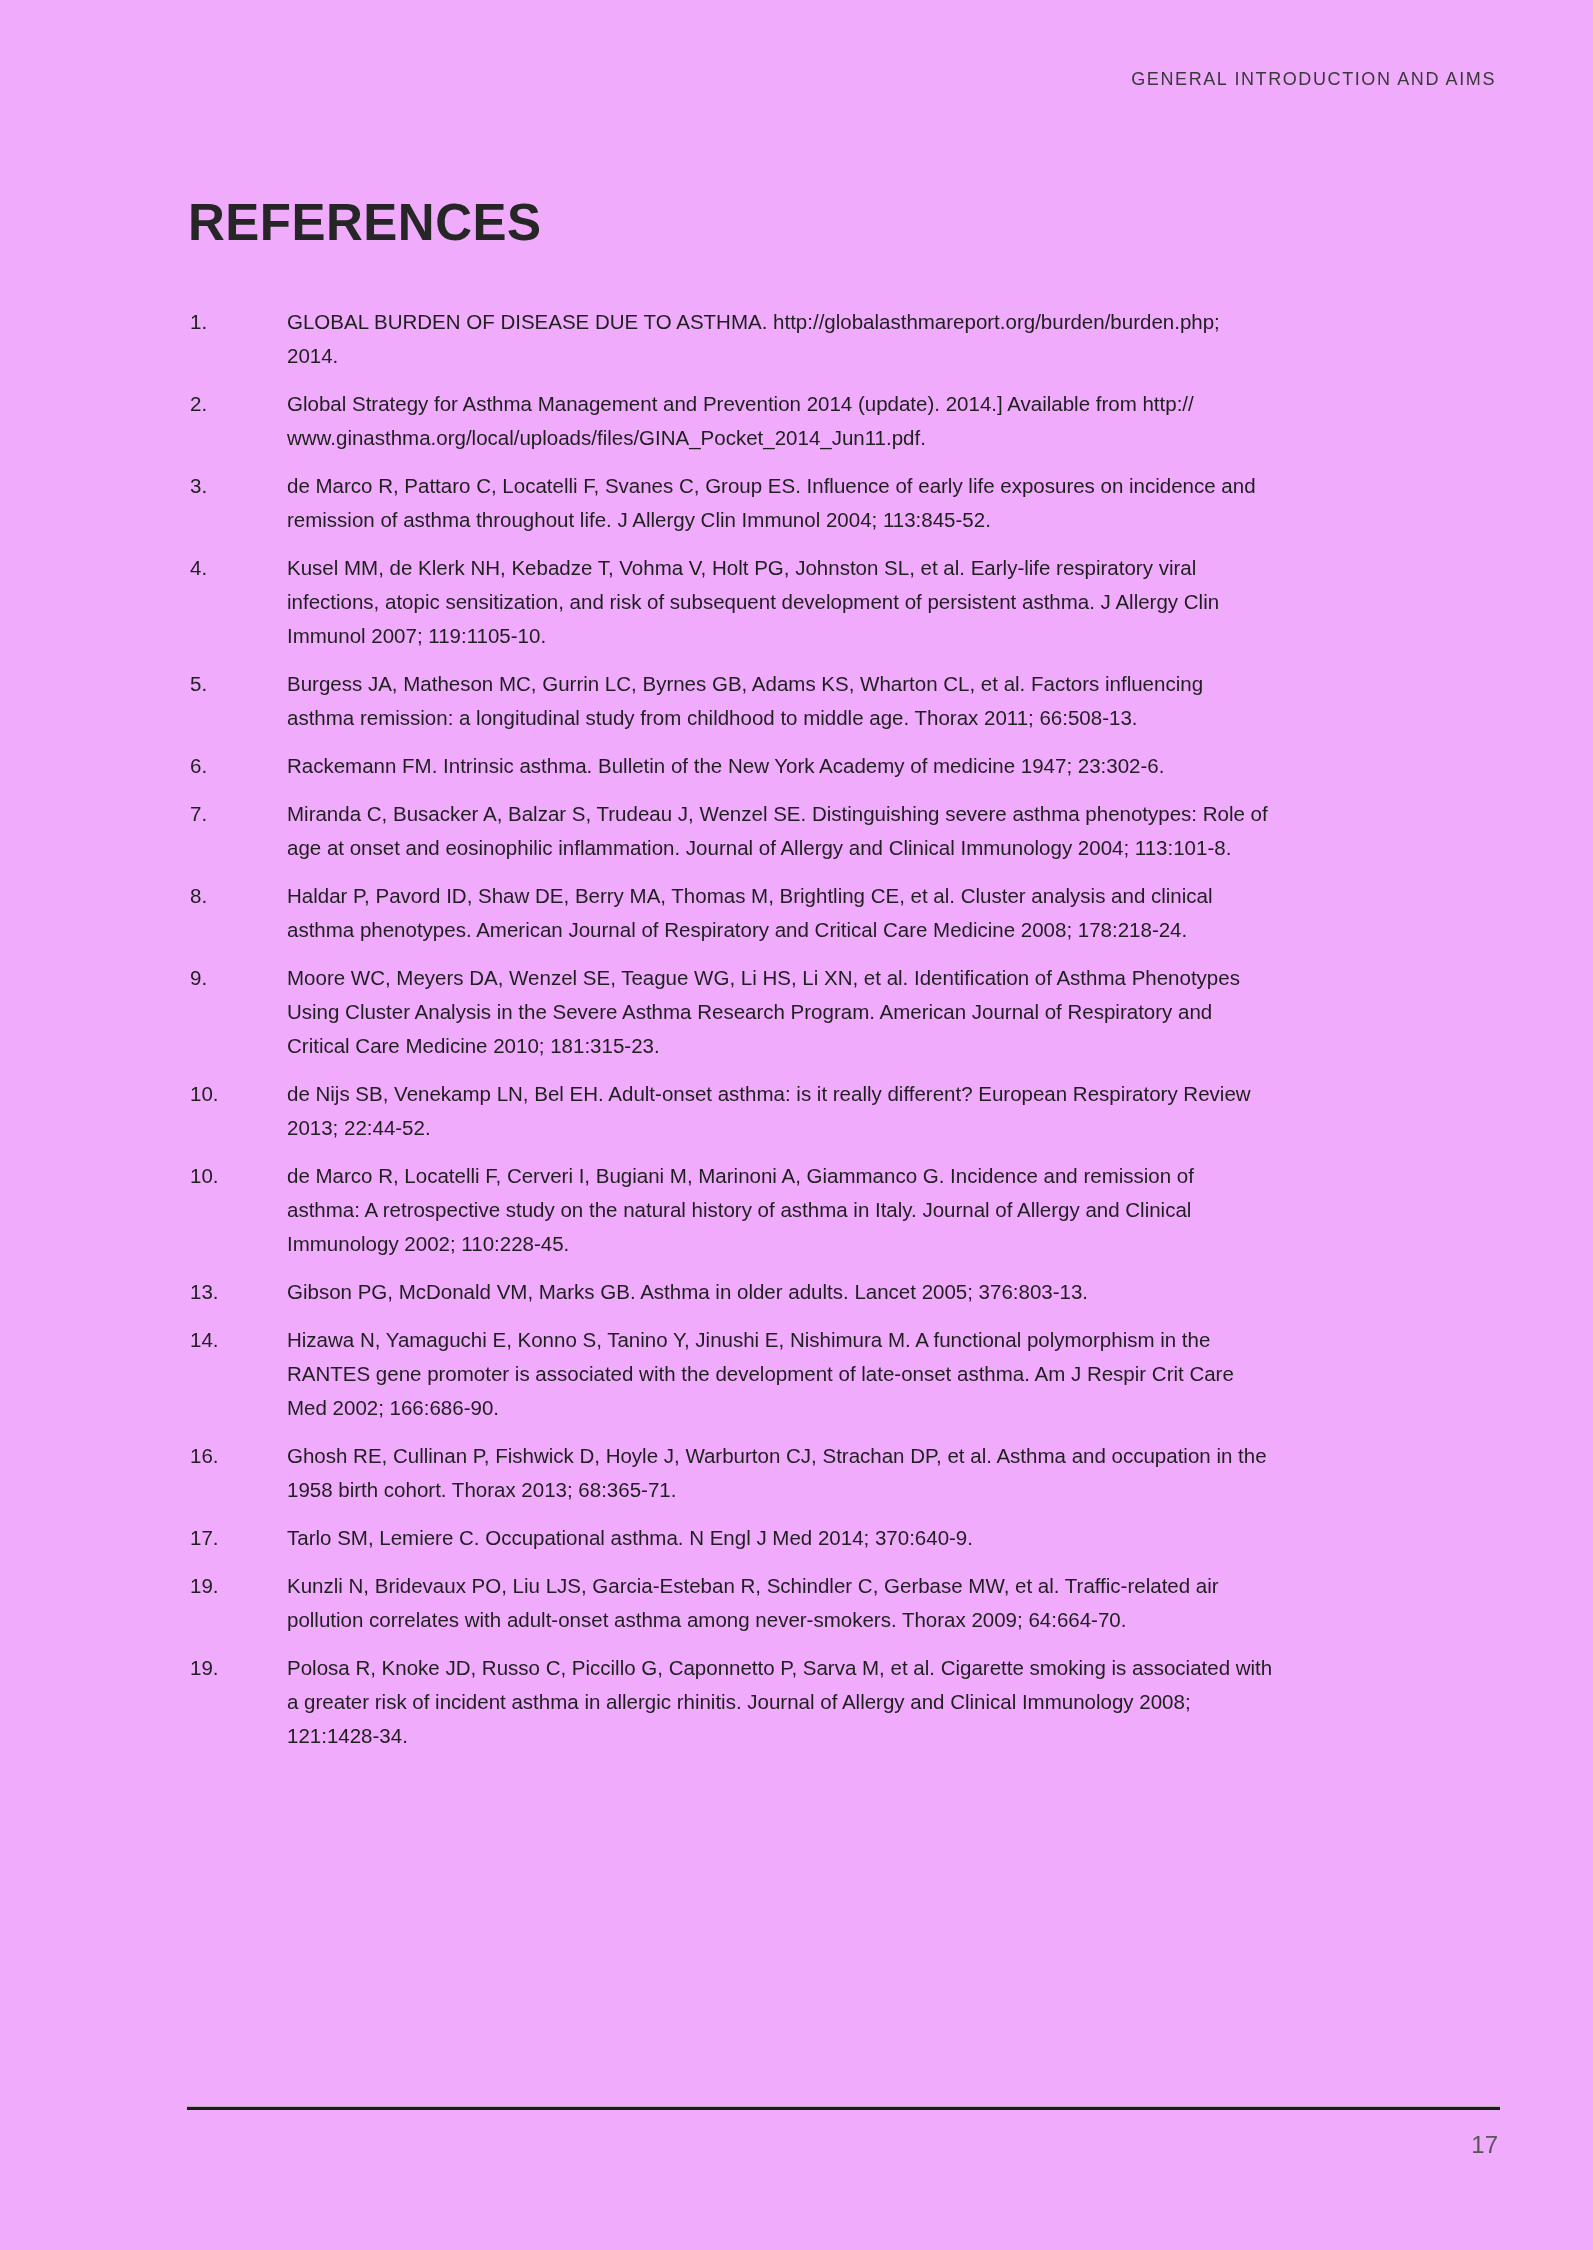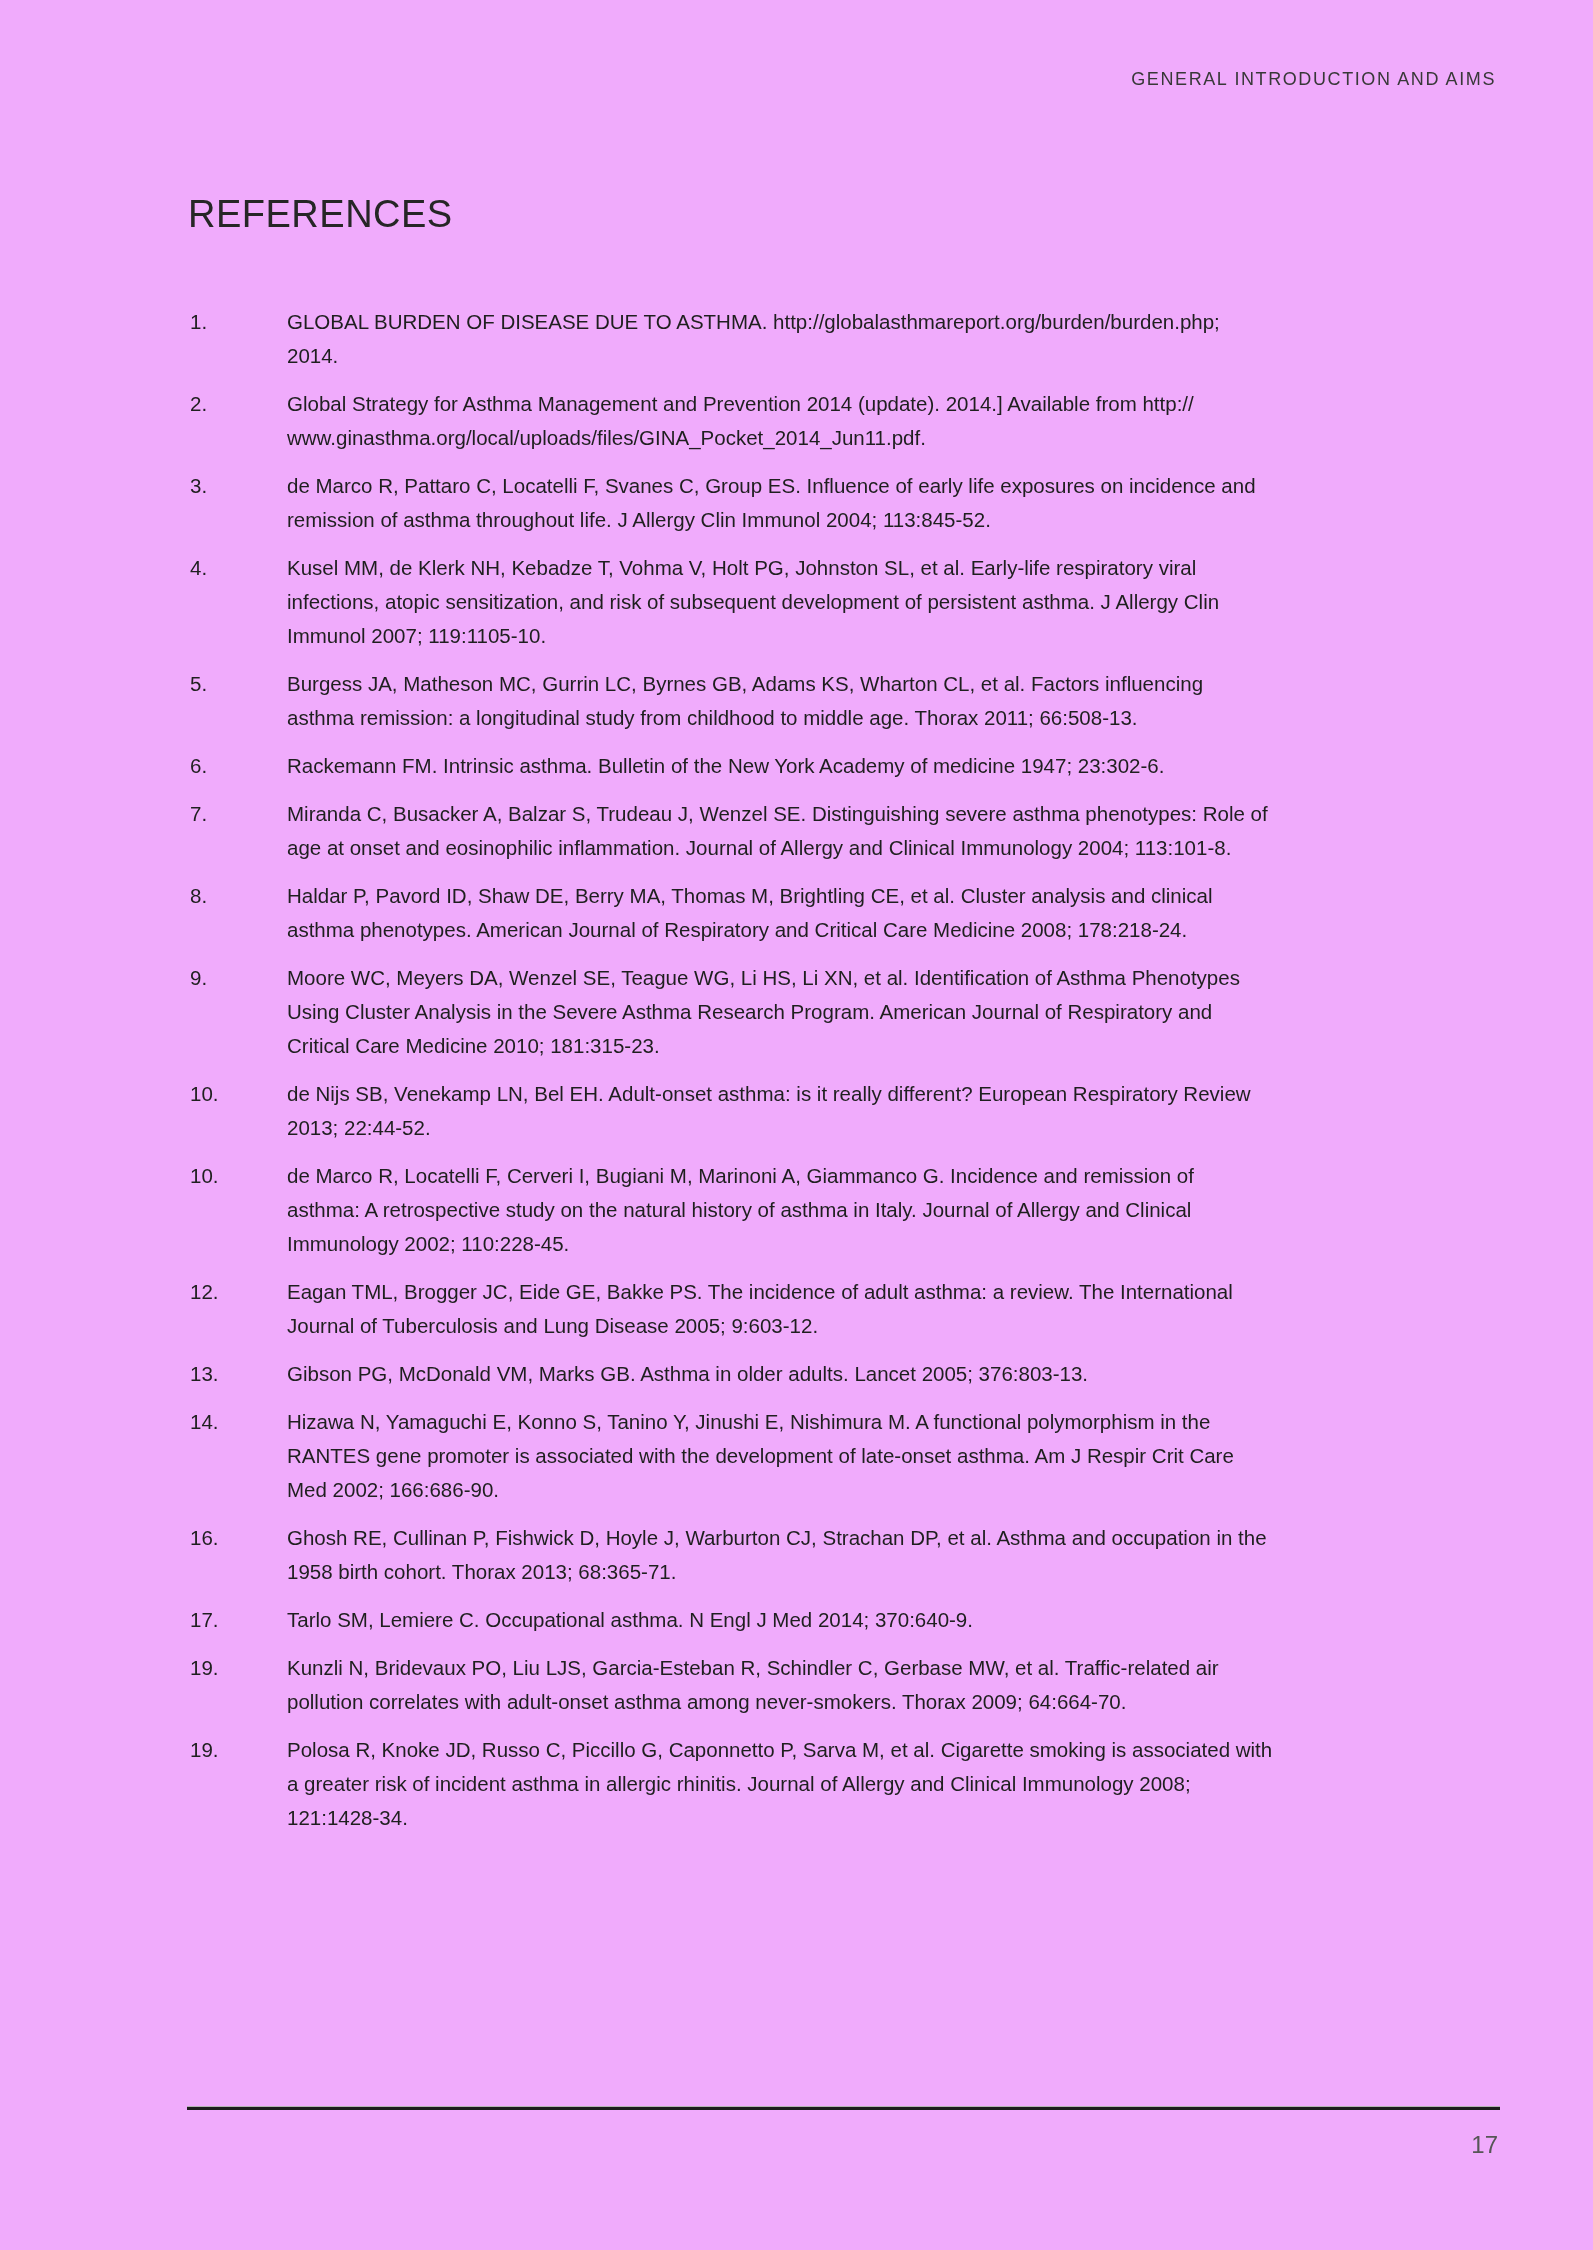--- a/index.html
+++ b/index.html
@@ -22,22 +22,22 @@
     right: 97px;
     font-size: 18px;
     letter-spacing: 1.6px;
     color: #383838;
     white-space: nowrap;
   }
   .page-title {
     position: absolute;
     top: 193px;
     left: 188px;
-    font-size: 38px;
-    font-weight: 400;
+    font-size: 51px;
+    font-weight: 700;
     letter-spacing: 0.5px;
     color: #262626;
   }
   .references-list {
     position: absolute;
     top: 305px;
     left: 190px;
     width: 1315px;
     list-style: none;
     margin: 0;
@@ -143,25 +143,20 @@
       <span class="reference-text">de Nijs SB, Venekamp LN, Bel EH. Adult-onset asthma: is it really different? European Respiratory Review
 2013; 22:44-52.</span>
     </li>
     <li class="reference-item">
       <span class="reference-number">10.</span>
       <span class="reference-text">de Marco R, Locatelli F, Cerveri I, Bugiani M, Marinoni A, Giammanco G. Incidence and remission of
 asthma: A retrospective study on the natural history of asthma in Italy. Journal of Allergy and Clinical
 Immunology 2002; 110:228-45.</span>
     </li>
     <li class="reference-item">
-      <span class="reference-number">12.</span>
-      <span class="reference-text">Eagan TML, Brogger JC, Eide GE, Bakke PS. The incidence of adult asthma: a review. The International
-Journal of Tuberculosis and Lung Disease 2005; 9:603-12.</span>
-    </li>
-    <li class="reference-item">
       <span class="reference-number">13.</span>
       <span class="reference-text">Gibson PG, McDonald VM, Marks GB. Asthma in older adults. Lancet 2005; 376:803-13.</span>
     </li>
     <li class="reference-item">
       <span class="reference-number">14.</span>
       <span class="reference-text">Hizawa N, Yamaguchi E, Konno S, Tanino Y, Jinushi E, Nishimura M. A functional polymorphism in the
 RANTES gene promoter is associated with the development of late-onset asthma. Am J Respir Crit Care
 Med 2002; 166:686-90.</span>
     </li>
     <li class="reference-item">

